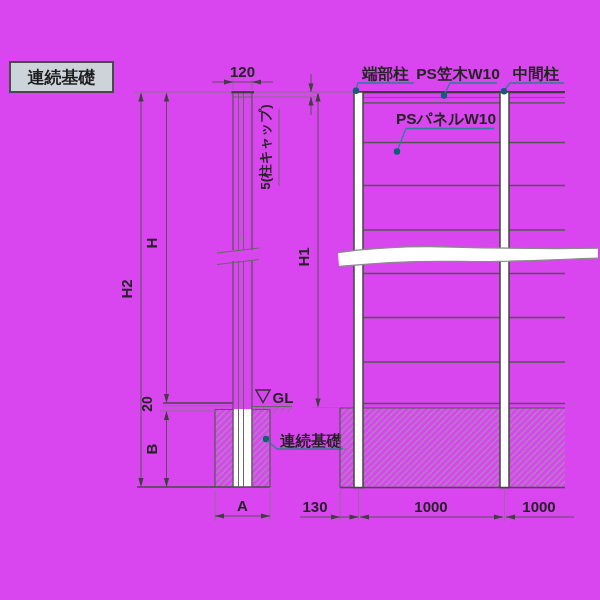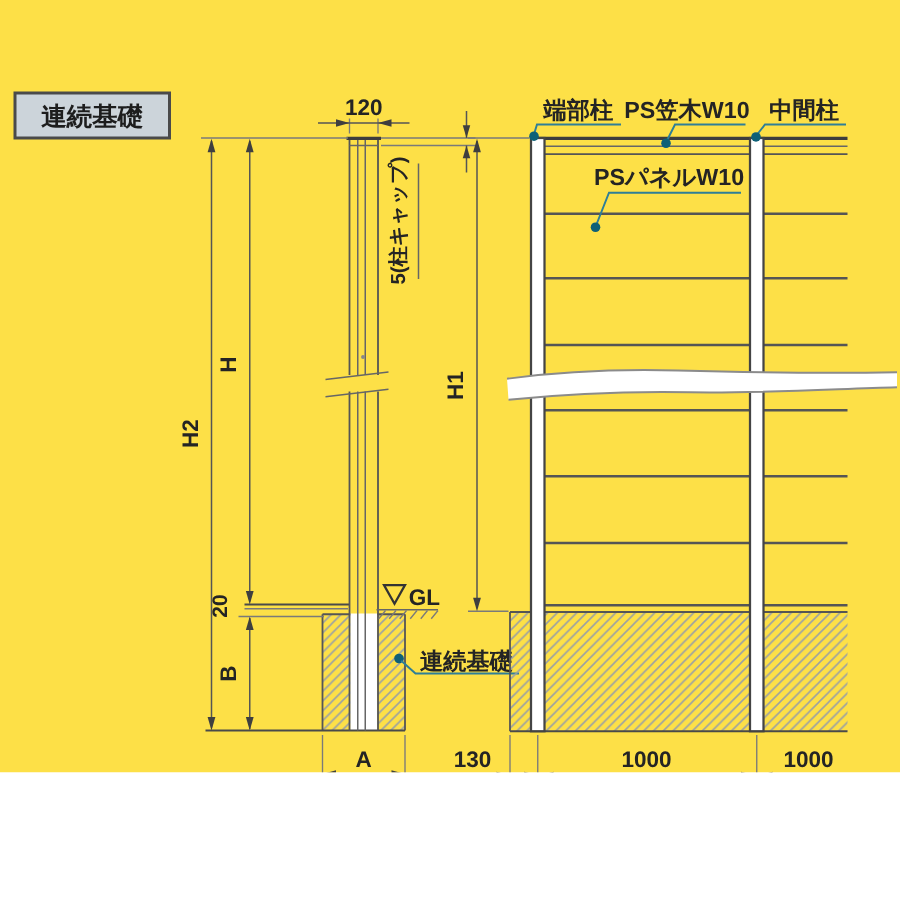--- a/index.html
+++ b/index.html
@@ -1,16 +1,16 @@
 <!DOCTYPE html>
 <html style="--leader: #2e7e97; --leader_dot: #0e6077; --title_bg: #ccd4da; --line: #4a4a4a;"><head>
 <meta charset="utf-8">
 <style>
   html,body{margin:0;padding:0;background:#fff;}
-  #stage{position:relative;width:600px;height:515px;background:#fde047;overflow:hidden;}
+  #stage{position:relative;width:600px;height:600px;background:#d946ef;overflow:hidden;}
   svg{display:block;}
   text{font-family:"Liberation Sans",sans-serif;fill:#242424;}
   .title-t{font-size:17px;font-weight:700;fill:#1d1d1d;}
   .t15{font-size:15px;font-weight:700;}
   .t15n{font-size:15px;font-weight:600;}
   .t14{font-size:14px;font-weight:700;}
   .jp{font-size:15.5px;font-weight:600;}
   .cap{font-size:13.5px;font-weight:600;}
   .s22{stroke:#3d3d3d;stroke-width:2.2;fill:none;}
   .s16{stroke:#555;stroke-width:1.6;fill:none;}

